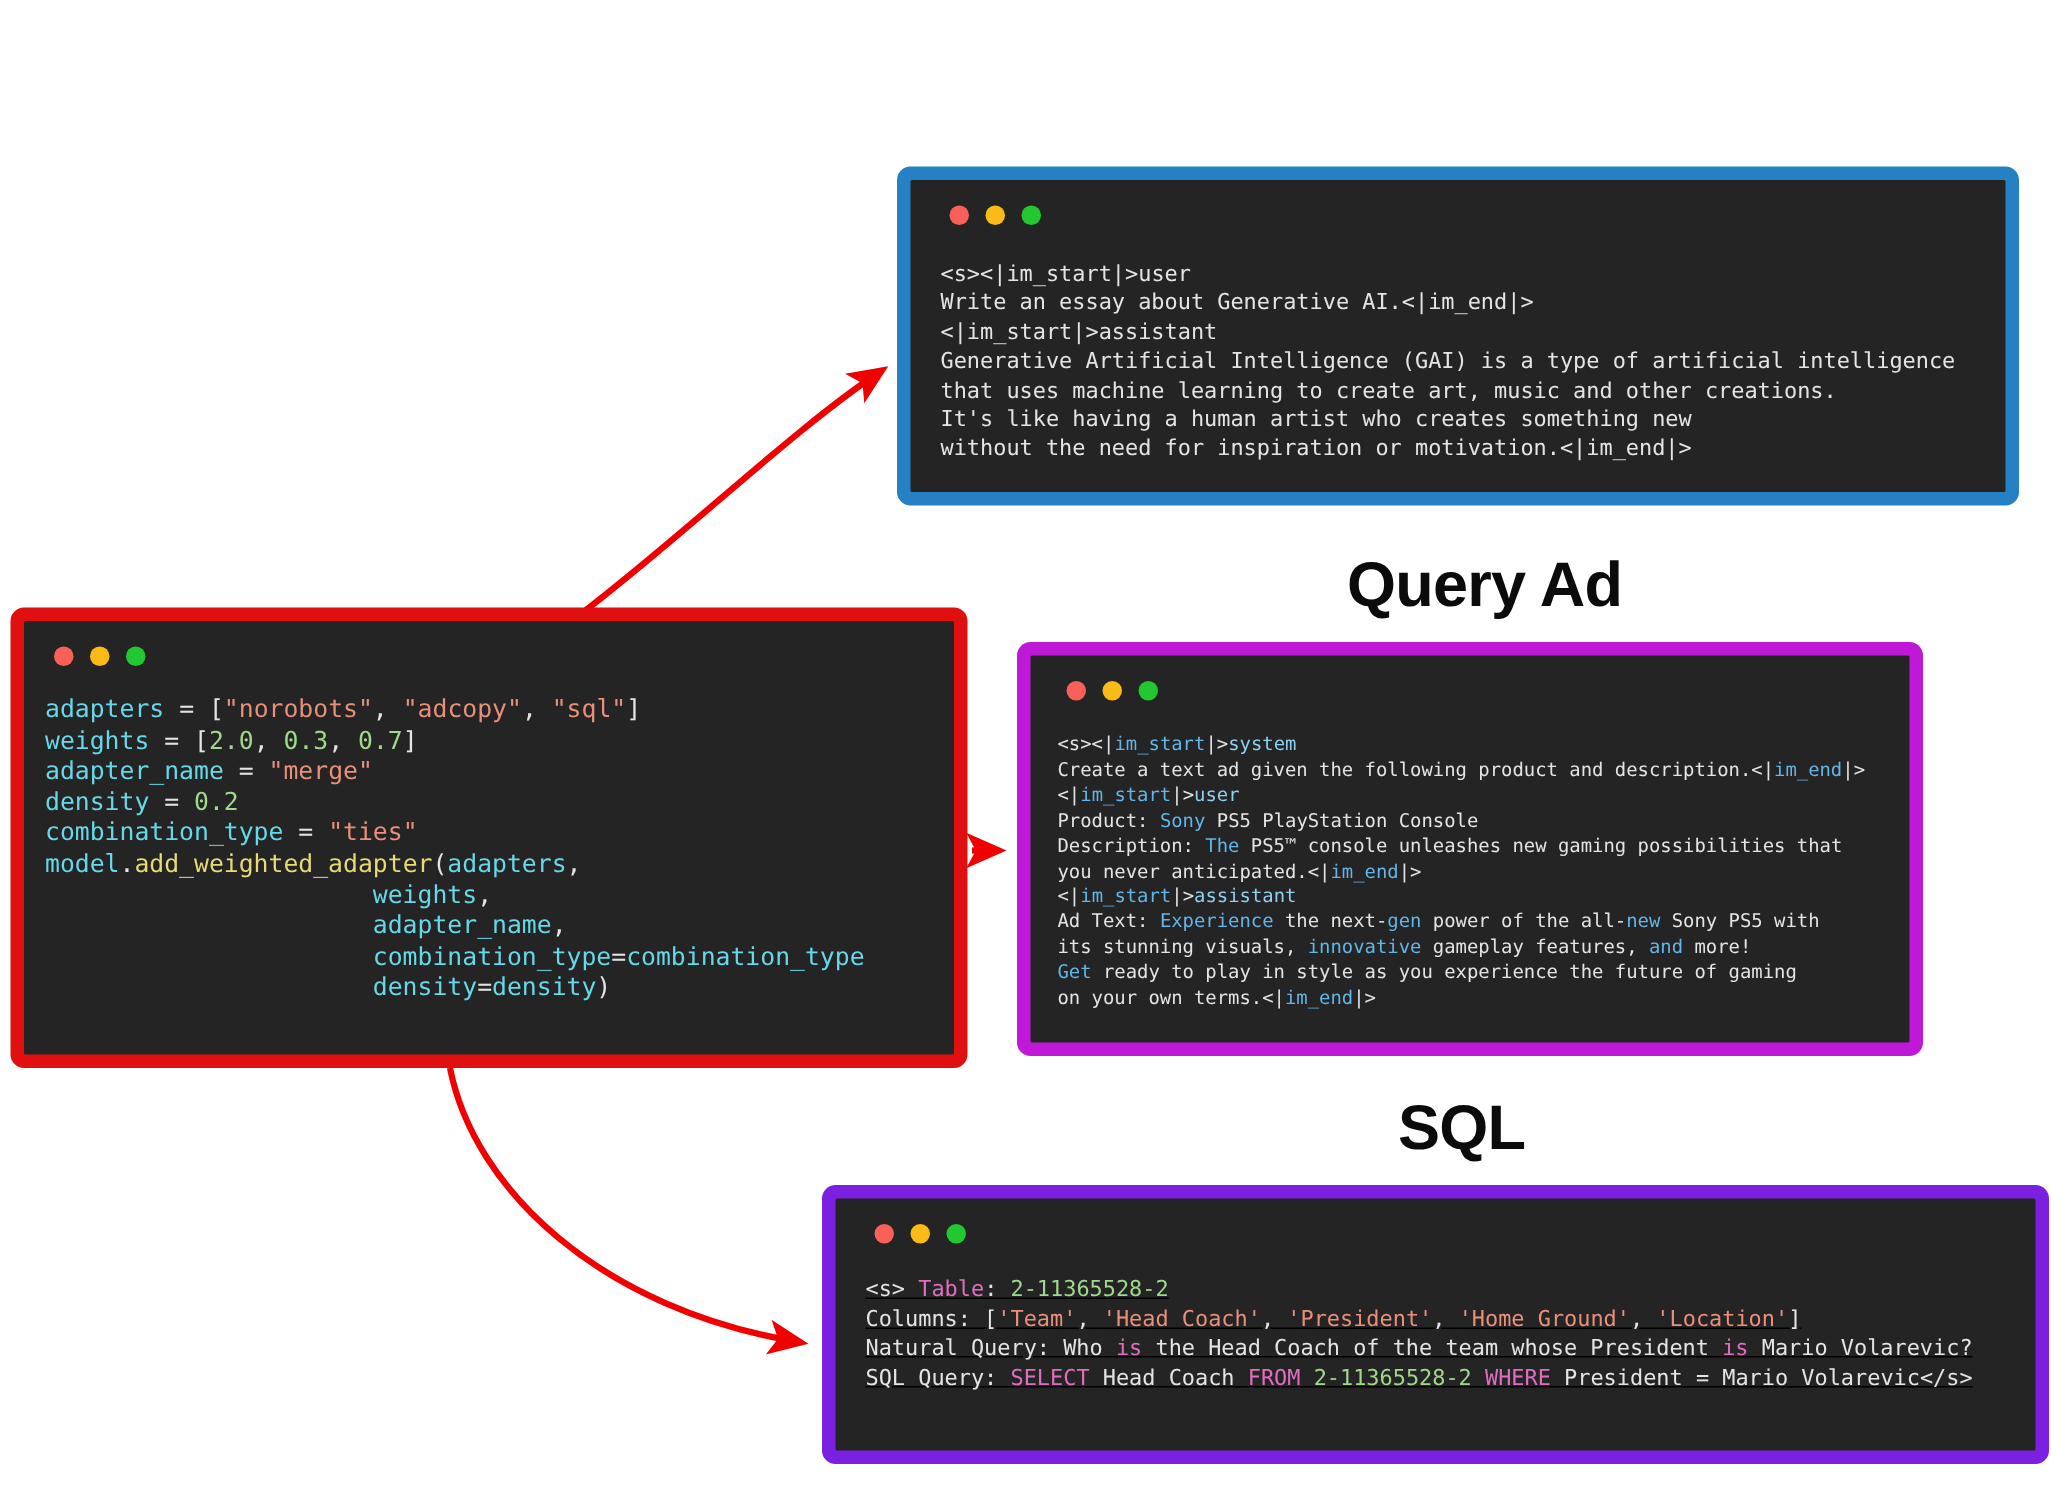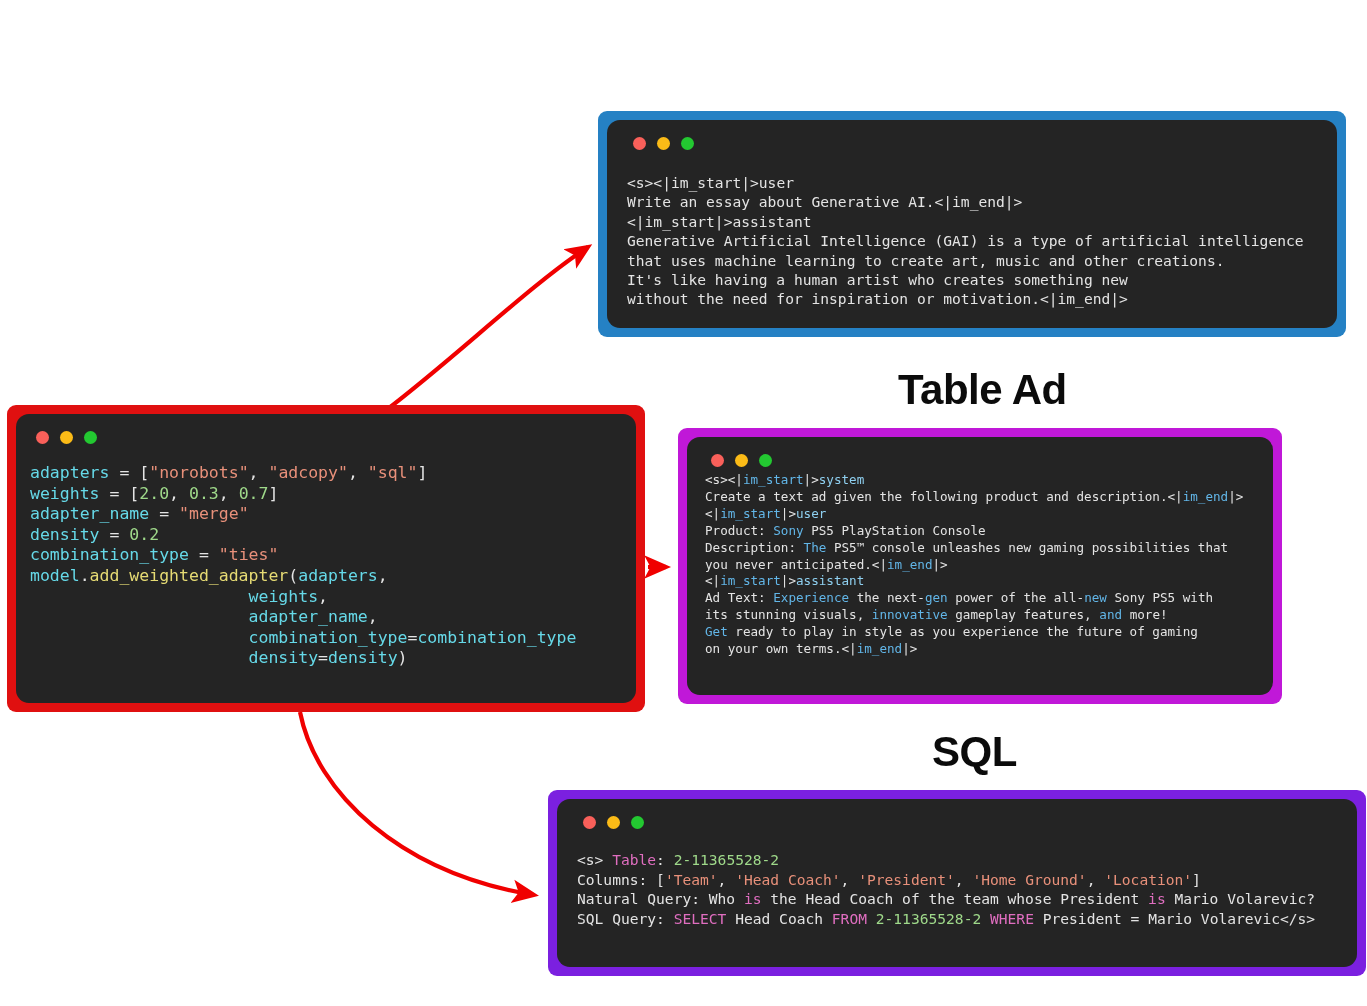--- a/index.html
+++ b/index.html
@@ -27,21 +27,21 @@
   
   .term-frame {
     position: absolute;
     border-radius: 9px;
     padding: 7px;
   }
   .term-frame.thick { padding: 9px; }
   .term-body {
     width: 100%; height: 100%;
     background: #242424;
-    border-radius: 13px;
+    border-radius: 1px;
     padding: 12px 16px 14px 16px;
     overflow: hidden;
   }
   .dots { display: flex; gap: 11px; align-items: center; height: 20px; margin: 3px 0 0 6px; }
   .dot { width: 13px; height: 13px; border-radius: 50%; }
   .dot.red { background: #f9605a; }
   .dot.yellow { background: #fbbb17; }
   .dot.green { background: #23c831; }
 
   .code {
@@ -56,24 +56,24 @@
   #win-code .code { font-size: 16.5px; line-height: 20.6px; margin-top: 16px; }
 
   
   #win-instruct { left: 598px; top: 111px; width: 748px; height: 226px; background: #2581c4; }
   #win-instruct .term-body { padding: 10px 20px; }
   #win-instruct .code { font-size: 14.6px; line-height: 19.4px; margin-top: 20px; color:#e6e6e6; }
 
   
   #win-textad { left: 678px; top: 428px; width: 604px; height: 276px; background: #c018d8; }
   #win-textad .term-body { padding: 10px 18px; }
-  #win-textad .code { font-size: 12.6px; line-height: 16.9px; margin-top: 2px; color:#dcdcdc; }
+  #win-textad .code { font-size: 12.6px; line-height: 16.9px; margin-top: 18px; color:#dcdcdc; }
 
   
-  #win-sql { left: 548px; top: 790px; width: 818px; height: 186px; background: #7b20e0; }
+  #win-sql { left: 548px; top: 790px; width: 818px; height: 186px; background: #7b20e0; text-decoration: underline; }
   #win-sql .term-body { padding: 10px 20px; }
   #win-sql .code { font-size: 14.6px; line-height: 19.6px; margin-top: 18px; color:#e2e2e2; }
 
   
   .t-var    { color: #66d9e8; }
   .t-str    { color: #e8907a; }
   .t-num    { color: #9fd98a; }
   .t-punct  { color: #e4e4e4; }
   .t-fn     { color: #e6db74; text-align: center; }
   .t-plain  { color: #e4e4e4; }
@@ -84,21 +84,21 @@
   .t-green  { color: #9fd98a; }
   .t-pink   { color: #e06ec0; }
 
   svg.arrows { position:absolute; left:0; top:0; width:1367px; height:1006px; pointer-events:none; }
 </style>
 </head>
 <body>
 
 <div id="root">
 
-  <div class="panel-title" id="title-textad">Table Ad</div>
+  <div class="panel-title" id="title-textad">Query Ad</div>
   <div class="panel-title" id="title-sql">SQL</div>
 
   <svg class="arrows" viewBox="0 0 1367 1006">
     <defs>
       <marker id="ah" markerWidth="7" markerHeight="7" refX="5.2" refY="3.2" orient="auto">
         <path d="M0,0.4 L6.4,3.2 L0,6 L1.5,3.2 Z" fill="#f00000"></path>
       </marker>
     </defs>
     <path d="M385,411 C455,358 530,285 588,247" stroke="#f00000" stroke-width="4.2" fill="none" marker-end="url(#ah)"></path>
     <path d="M648,567 C656,567 660,567 666,567" stroke="#f00000" stroke-width="4.2" fill="none" marker-end="url(#ah)"></path>

